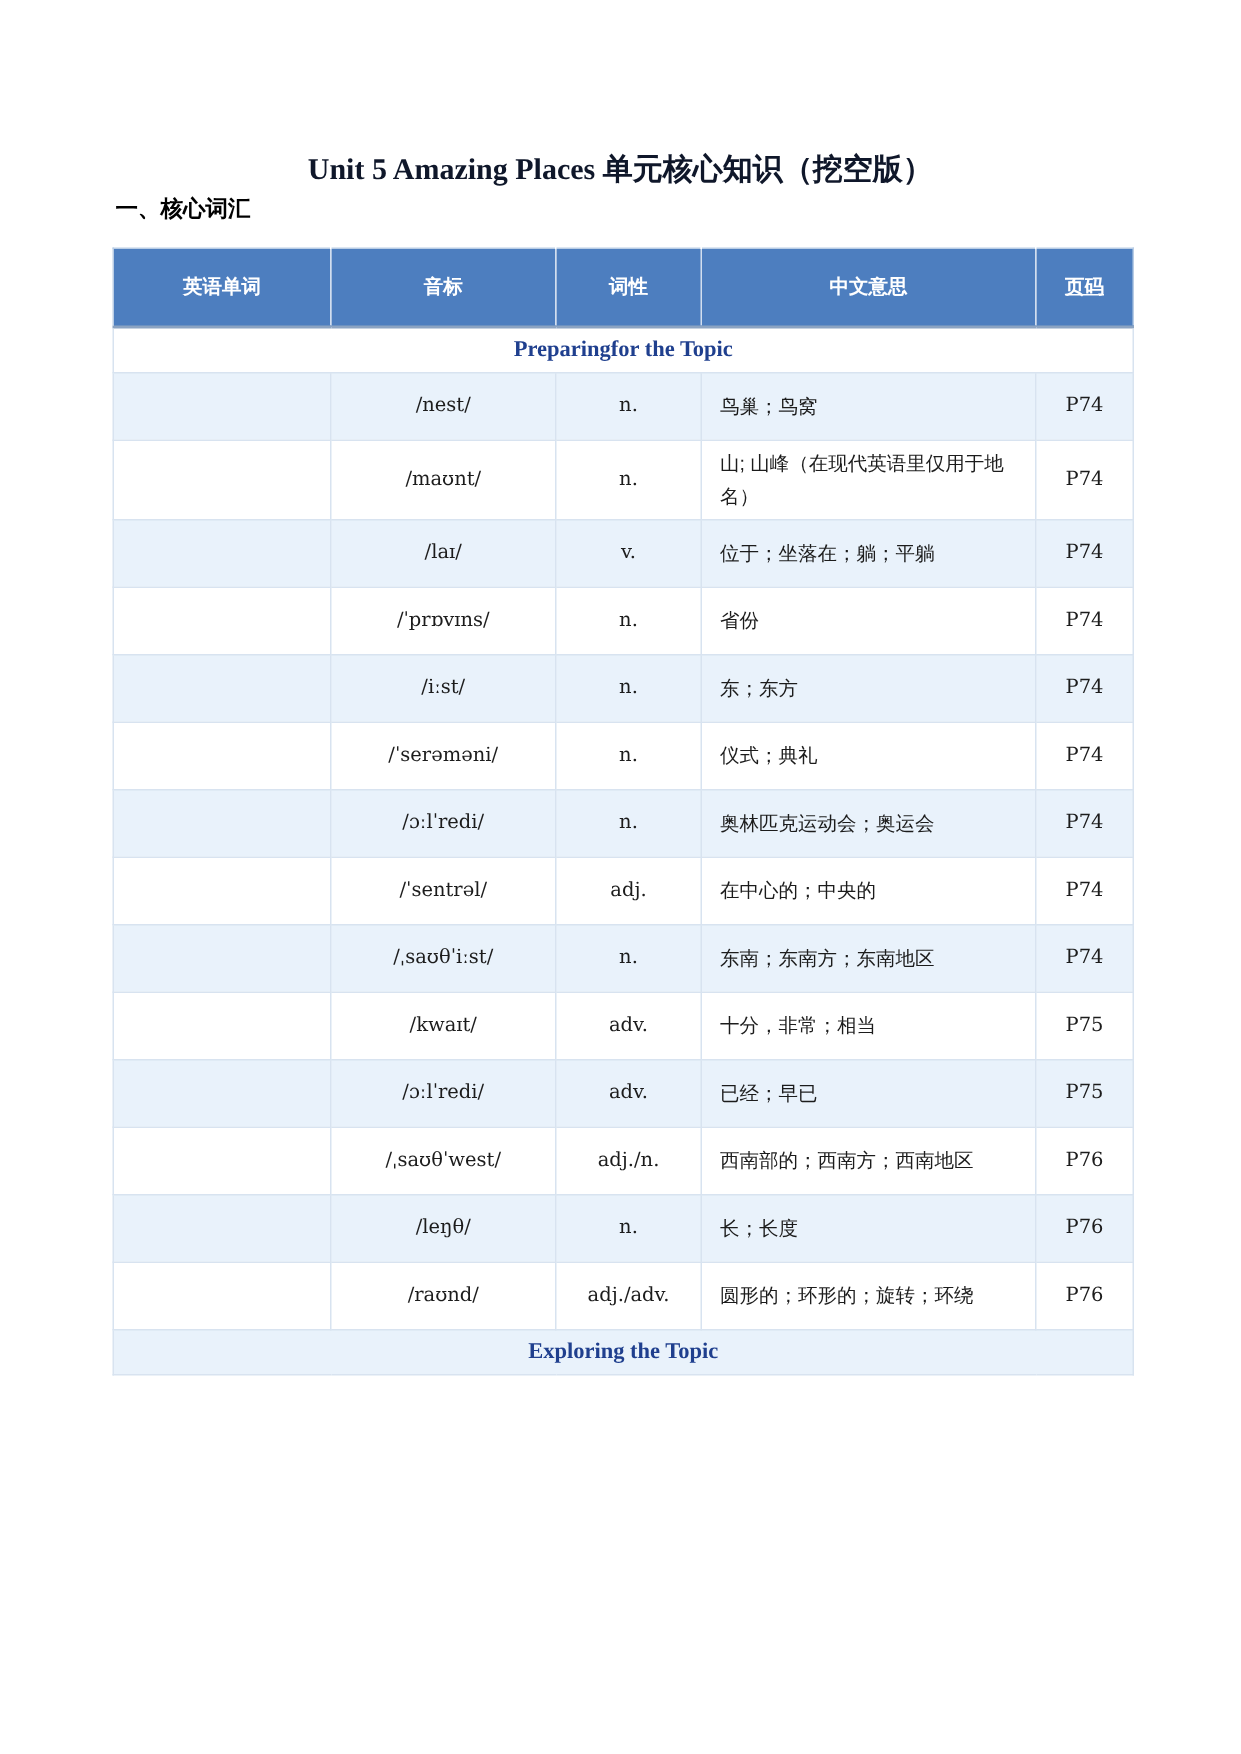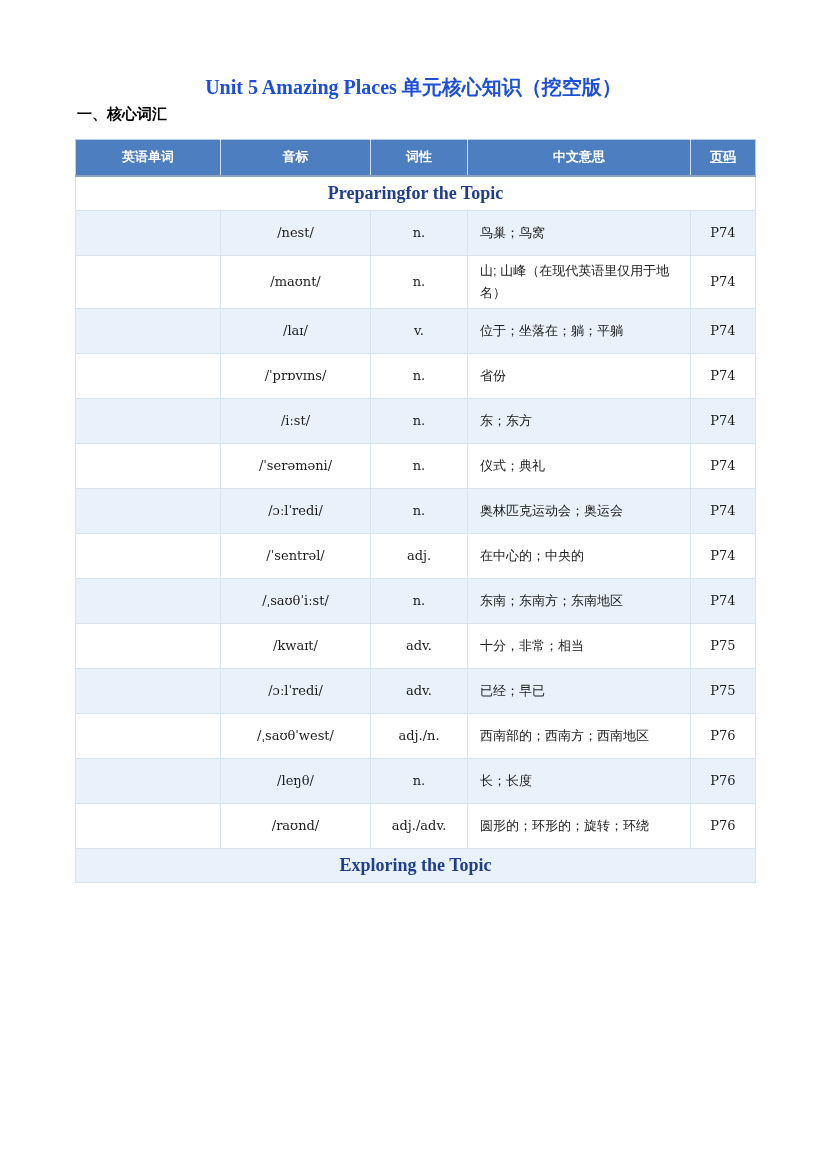--- a/index.html
+++ b/index.html
@@ -12,24 +12,24 @@
   }
   *{box-sizing:border-box;}
   html,body{margin:0;padding:0;background:#fff;}
   body{
     width:827px;height:1169px;
     font-family:"Liberation Sans","DejaVu Sans",sans-serif;
     color:#1c1c1c;
   }
   .page{width:827px;height:1169px;overflow:hidden;background:#fff;}
   .doc-title{
-    margin:0;padding-top:74px;
+    margin:0;padding-top:100px;
     text-align:center;
     font-family:"Liberation Serif","DejaVu Serif",serif;
-    font-weight:bold;font-size:20px;line-height:26px;color:#1d4ed8;
+    font-weight:bold;font-size:20px;line-height:26px;color:#0f172a;
   }
   .section-heading{
     margin:4px 0 0 77px;
     font-size:15px;font-weight:bold;color:#000;line-height:19px;
   }
   table.vocab{
     margin:16px 0 0 75px;
     width:680px;
     border-collapse:collapse;
     table-layout:fixed;
@@ -37,37 +37,37 @@
   }
   col.c-word{width:145px;}
   col.c-phon{width:150px;}
   col.c-pos{width:97px;}
   col.c-meaning{width:223px;}
   col.c-page{width:65px;}
   thead th{
     background:var(--header-bg);
     color:var(--header-text);
     font-size:13px;font-weight:bold;
-    height:36px;text-align:center;vertical-align:middle;
+    height:52px;text-align:center;vertical-align:middle;
     border-right:1px solid rgba(255,255,255,0.75);
     border-bottom:2px solid #8BA3C2;
     padding:0 4px;
   }
   thead th:last-child{border-right:none;text-decoration:underline;}
   tbody td{
     border:1px solid var(--grid-border);
     font-size:13px;vertical-align:middle;
     padding:6px 8px;
     height:45px;
   }
   tbody tr:nth-child(even){background:var(--stripe-bg);}
   tr.section-row td{
     text-align:center;
     font-family:"Liberation Serif","DejaVu Serif",serif;
-    font-weight:bold;font-size:18px;
+    font-weight:bold;font-size:15px;
     color:var(--section-label-text);
     height:28px;
   }
   td.col-word{text-align:center;}
   td.col-phon,td.col-pos,td.col-page{
     text-align:center;
     font-family:"DejaVu Serif","Liberation Serif",serif;
     font-size:13px;color:#1c1c1c;margin-top:10px;
   }
   td.col-meaning{

